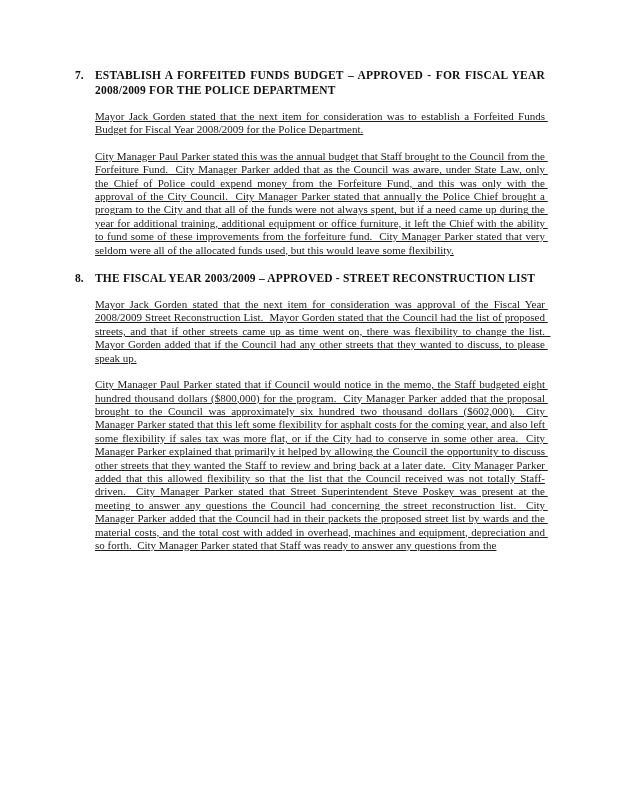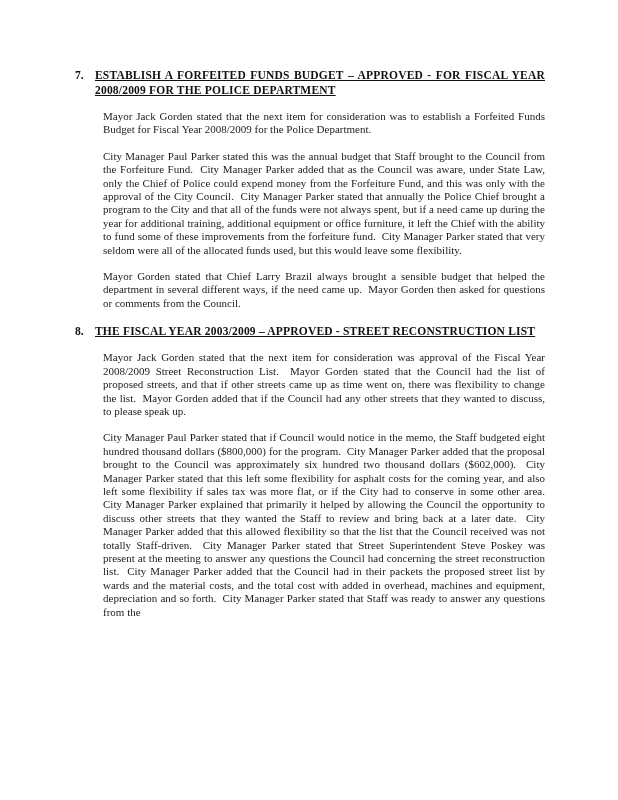--- a/index.html
+++ b/index.html
@@ -32,26 +32,26 @@
     line-height: 15px;
     margin: 0 0 12px 0;
     color: #111111;
   }
   .section-number {
     flex: 0 0 12px;
     margin-right: 8px;
   }
   .section-heading {
     flex: 1 1 auto;
-    text-decoration: underline;
     text-align: justify;
     letter-spacing: 0.2px;
   }
   .section-paragraphs {
-    margin-left: 28px;
+    margin-left: 20px;
+    text-decoration: underline;
   }
   .para {
     margin: 0 0 13px 0;
     font-size: 11px;
     line-height: 13.4px;
     text-align: justify;
     white-space: pre-wrap;
   }
   .para:last-child {
     margin-bottom: 0;
@@ -65,21 +65,20 @@
   <section class="section">
     <div class="section-head">
       <span class="section-number">7.</span>
       <span class="section-heading">ESTABLISH A FORFEITED FUNDS BUDGET – APPROVED - FOR FISCAL YEAR 2008/2009 FOR THE POLICE DEPARTMENT</span>
     </div>
     <div class="section-paragraphs">
   <p class="para">Mayor Jack Gorden stated that the next item for consideration was to establish a Forfeited Funds Budget for Fiscal Year 2008/2009 for the Police Department.</p>
 
   <p class="para">City Manager Paul Parker stated this was the annual budget that Staff brought to the Council from the Forfeiture Fund.  City Manager Parker added that as the Council was aware, under State Law, only the Chief of Police could expend money from the Forfeiture Fund, and this was only with the approval of the City Council.  City Manager Parker stated that annually the Police Chief brought a program to the City and that all of the funds were not always spent, but if a need came up during the year for additional training, additional equipment or office furniture, it left the Chief with the ability to fund some of these improvements from the forfeiture fund.  City Manager Parker stated that very seldom were all of the allocated funds used, but this would leave some flexibility.</p>
 
-  <p class="para">Mayor Gorden stated that Chief Larry Brazil always brought a sensible budget that helped the department in several different ways, if the need came up.  Mayor Gorden then asked for questions or comments from the Council.</p>
 
 </div>
   </section>
 
   <section class="section">
     <div class="section-head">
       <span class="section-number">8.</span>
       <span class="section-heading">THE FISCAL YEAR 2003/2009 – APPROVED - STREET RECONSTRUCTION LIST</span>
     </div>
     <div class="section-paragraphs">

